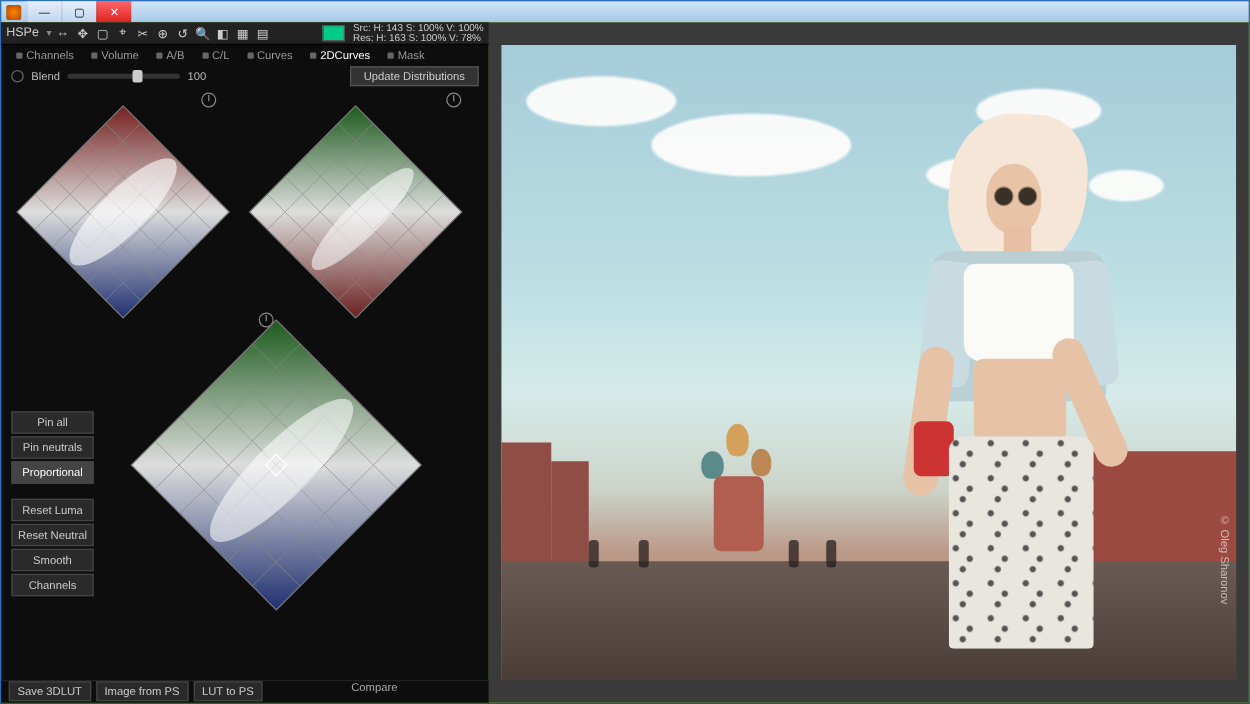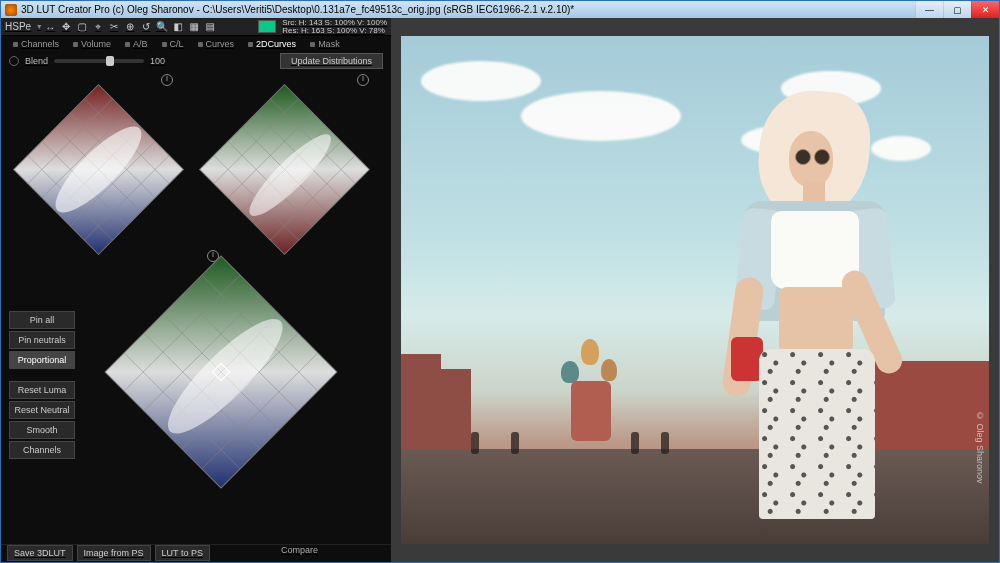--- a/index.html
+++ b/index.html
@@ -11,21 +11,21 @@
 .titlebar .icon { width: 12px; height: 12px; background: radial-gradient(circle,#f80,#a40); border-radius: 2px; margin-right: 4px; }
 .titlebar .title-text { flex: 1; white-space: nowrap; overflow: hidden; }
 .win-buttons { display: flex; height: 100%; }
 .win-btn { width: 28px; height: 100%; display: flex; align-items: center; justify-content: center; font-size: 9px; border-left: 1px solid rgba(0,0,0,.1); }
 .win-btn.close { background: linear-gradient(#f66,#d22); color: #fff; }
 .win-btn.min, .win-btn.max { background: linear-gradient(#e6eefb,#c0d5ee); }
 
 .menubar { height: 15px; background: #f0f0f0; display: flex; align-items: center; padding: 0 4px; font-size: 10px; color: #000; gap: 10px; border-bottom: 1px solid #888; }
 .menu-item { padding: 0 4px; cursor: default; }
 
-.workspace { flex: 1; display: flex; background: #84cc16; min-height: 0; text-decoration: underline; }
+.workspace { flex: 1; display: flex; background: #84cc16; min-height: 0; }
 
 
 .left-panel { width: 390px; background: #0d0d0d; display: flex; flex-direction: column; color: #bbb; font-size: 10px; }
 .toolbar { height: 18px; background: #222; display: flex; align-items: center; gap: 2px; padding: 0 4px; border-bottom: 1px solid #000; }
 .tool { width: 14px; height: 14px; display: flex; align-items: center; justify-content: center; color: #ccc; font-size: 10px; }
 .mode-label { color: #ccc; font-size: 10px; margin-right: 4px; }
 .color-swatch { width: 18px; height: 13px; background: #0c8; border: 1px solid #555; margin-left: auto; }
 .color-info { font-size: 8px; color: #ccc; line-height: 8px; margin-left: 4px; }
 
 .tabs { height: 16px; display: flex; align-items: center; gap: 2px; padding: 0 6px; font-size: 9px; }
@@ -39,21 +39,21 @@
 .slider .thumb { position: absolute; top: -3px; width: 8px; height: 10px; background: #ccc; border-radius: 2px; }
 .update-btn { margin-left: auto; padding: 2px 10px; background: #333; border: 1px solid #555; color: #ccc; font-size: 9px; }
 
 .grids-area { flex: 1; position: relative; }
 .power-icon { width: 12px; height: 12px; border: 1px solid #888; border-radius: 50%; position: relative; }
 .power-icon::after { content: ""; position: absolute; left: 50%; top: 1px; width: 1px; height: 5px; background: #888; transform: translateX(-50%); }
 
 .diamond { position: absolute; }
 .diamond svg { display: block; }
 
-.side-buttons { position: absolute; left: 8px; top: 241px; width: 66px; display: flex; flex-direction: column; gap: 2px; }
+.side-buttons { position: absolute; left: 8px; top: 259px; width: 66px; display: flex; flex-direction: column; gap: 2px; }
 .side-btn { padding: 3px 2px; background: #2a2a2a; border: 1px solid #444; color: #ccc; font-size: 9px; text-align: center; }
 .side-btn.active { background: #444; color: #fff; }
 .side-gap { height: 8px; }
 
 .bottom-row { height: 18px; display: flex; align-items: flex-start; gap: 4px; padding: 0 6px; font-size: 9px; background: #0d0d0d; border-top: 1px solid #222; }
 .bottom-btn { padding: 2px 6px; background: #2a2a2a; border: 1px solid #444; color: #ccc; }
 .compare { margin: 0 auto; color: #aaa; }
 
 
 .preview { flex: 1; background: #3a3a3a; display: flex; align-items: center; justify-content: center; padding: 18px 10px; }
@@ -96,21 +96,20 @@
 .credit { position: absolute; right: 4px; bottom: 60px; font-size: 9px; color: rgba(255,255,255,.6); writing-mode: vertical-rl; }
 
 </style>
 </head>
 <body>
 
 <div class="window-frame">
 
   <div class="titlebar">
     <div class="icon"></div>
-    <div class="title-text">3D LUT Creator Pro (c) Oleg Sharonov - C:\Users\Veriti5\Desktop\0.131a7e_fc49513c_orig.jpg (sRGB IEC61966-2.1 v.2.10)*</div>
     <div class="win-buttons">
       <div class="win-btn min">—</div>
       <div class="win-btn max">▢</div>
       <div class="win-btn close">✕</div>
     </div>
   </div>
 
 
   <div class="workspace">
 

